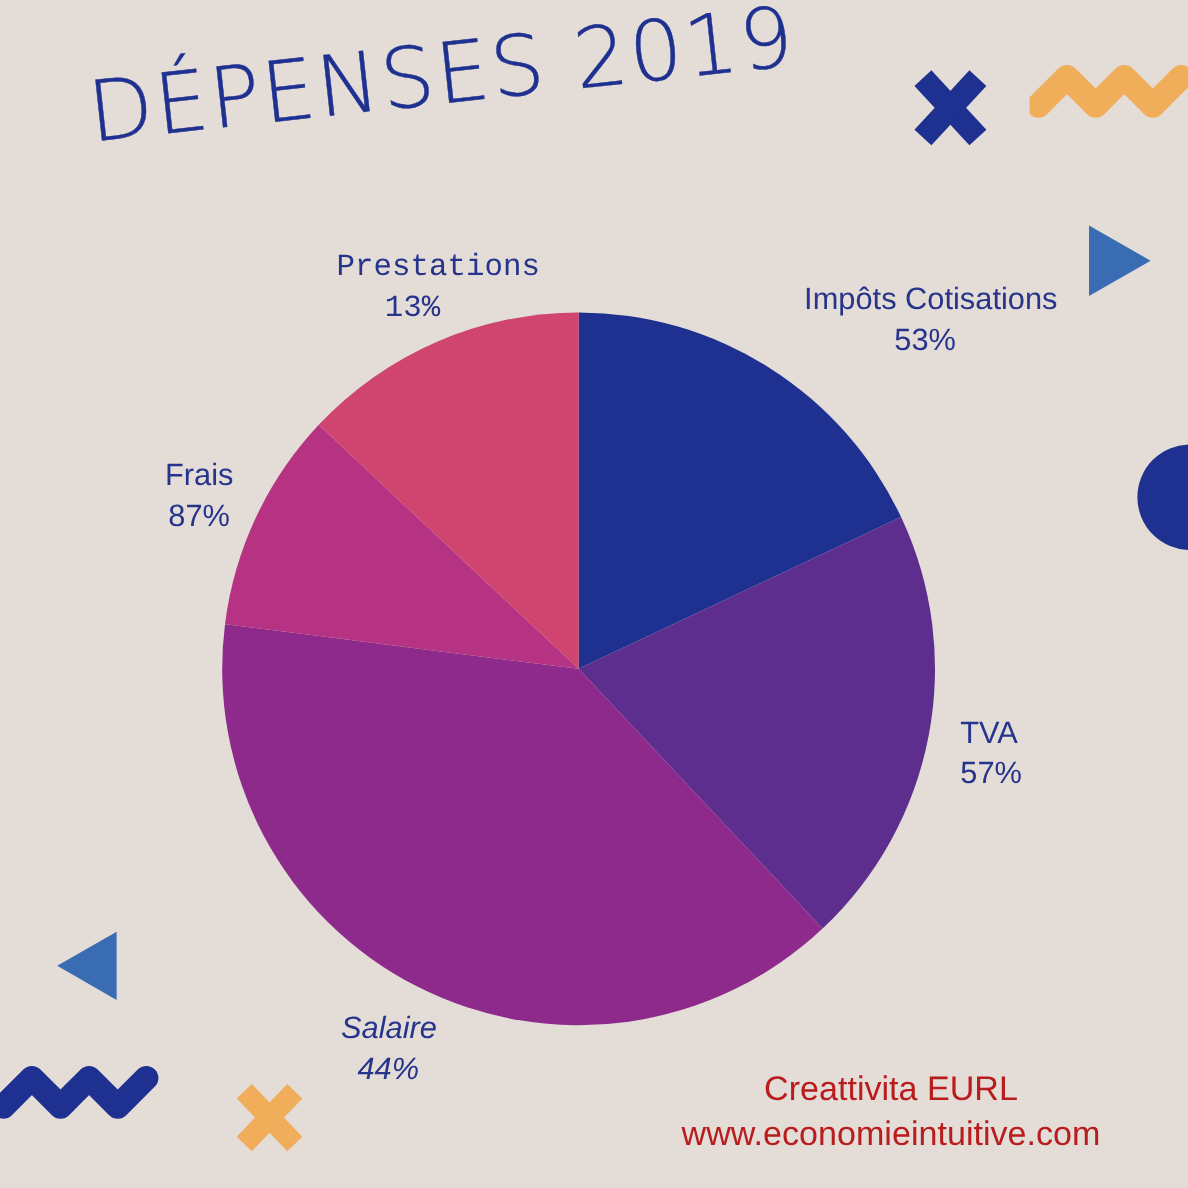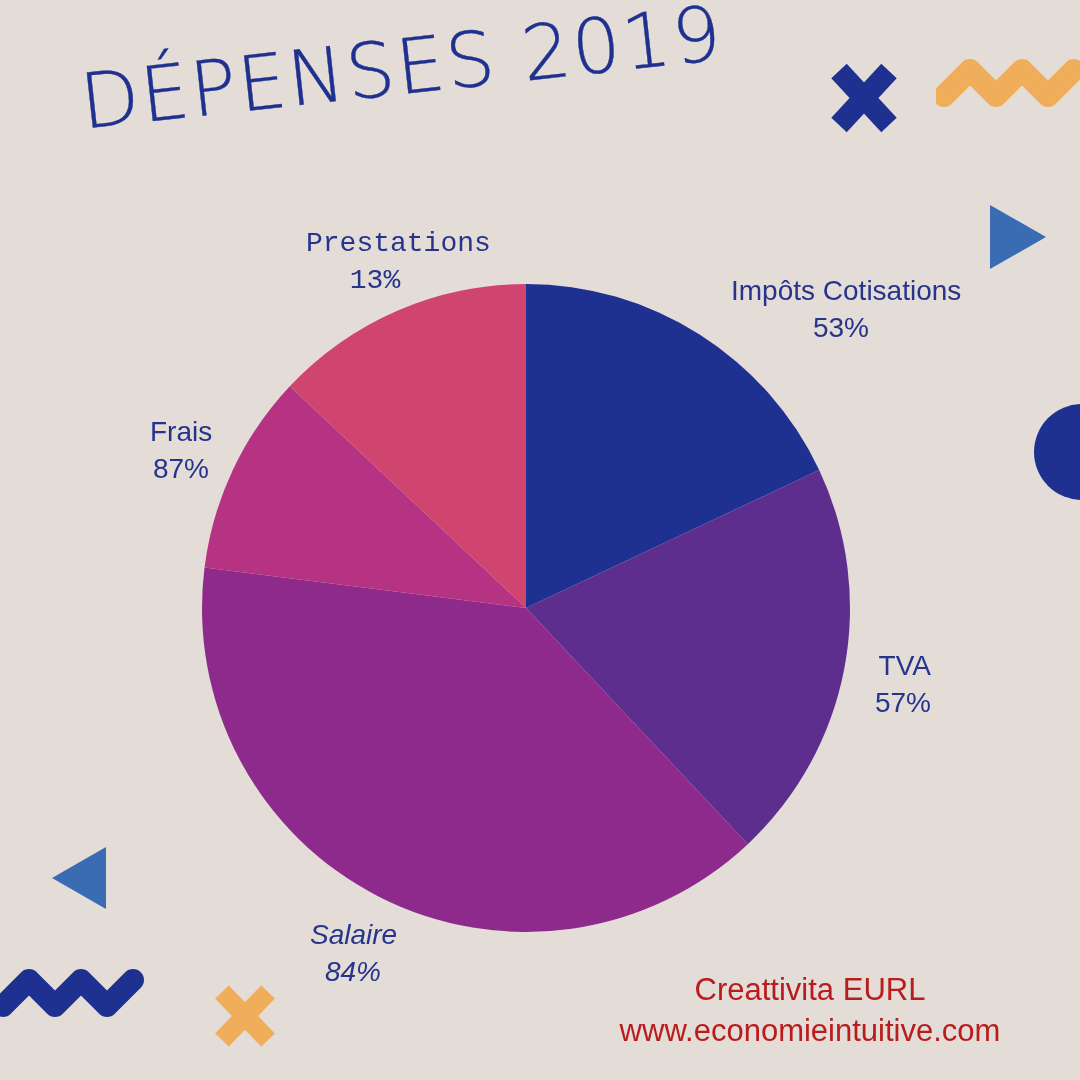--- a/index.html
+++ b/index.html
@@ -54,23 +54,23 @@
     position: absolute;
     color: #26348c;
     font-size: 28px;
     line-height: 1.32;
     white-space: nowrap;
     font-family: "Liberation Sans", sans-serif;
   }
   .pie-label .ln { display: block; }
 
   #label-prestations { left: 306px; top: 226px; text-align: center; width: 138px; font-family: Liberation Mono, monospace; }
-  #label-impots      { left: 731px; top: 254px; text-align: center; width: 220px; margin-top: 19px; }
+  #label-impots      { left: 731px; top: 254px; text-align: center; width: 220px; }
   #label-frais       { left: 150px; top: 414px; text-align: center; width: 62px; }
-  #label-tva         { left: 873px; top: 648px; text-align: right; width: 58px; }
+  #label-tva         { left: 873px; top: 648px; text-align: left; width: 58px; }
   #label-salaire     { left: 310px; top: 917px; text-align: center; width: 86px; font-style: italic; }
 
   
   #footer {
     position: absolute;
     left: 560px;
     top: 970px;
     width: 500px;
     text-align: center;
     color: #b91c1c;
@@ -145,21 +145,21 @@
     <span class="ln">87%</span>
   </div>
 
   <div class="pie-label" id="label-tva">
     <span class="ln">TVA</span>
     <span class="ln">57%</span>
   </div>
 
   <div class="pie-label" id="label-salaire">
     <span class="ln">Salaire</span>
-    <span class="ln">84%</span>
+    <span class="ln">44%</span>
   </div>
 
   <div id="footer">
     <span class="ln">Creattivita EURL</span>
     <span class="ln">www.economieintuitive.com</span>
   </div>
 
 </div>
 
 </body></html>

